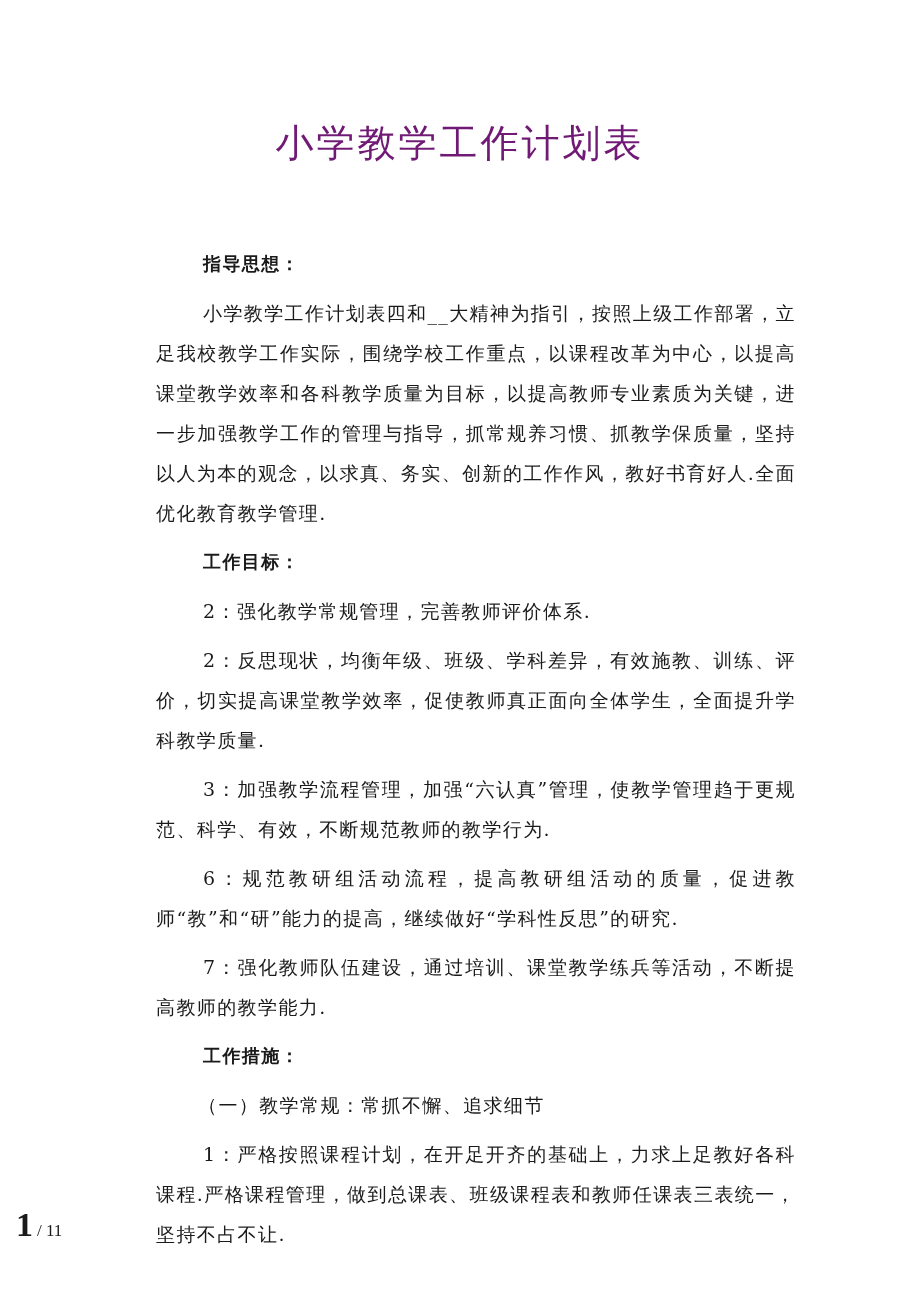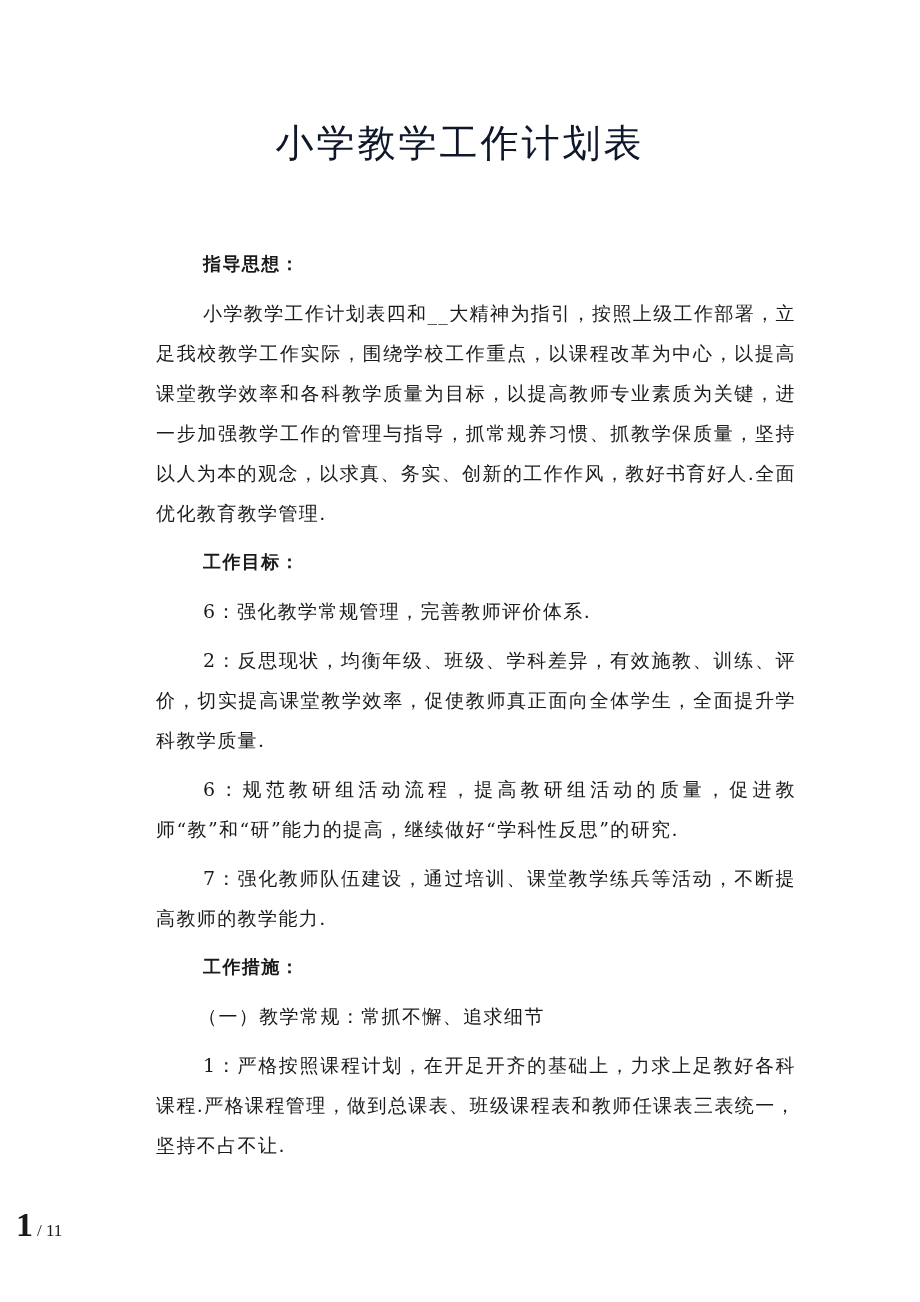--- a/index.html
+++ b/index.html
@@ -21,21 +21,21 @@
     width: 920px;
     height: 1302px;
   }
   .title {
     position: absolute;
     top: 118px;
     left: 0;
     width: 920px;
     text-align: center;
     font-size: 38px;
-    color: #0f172a;
+    color: #701a75;
     letter-spacing: 3px;
     font-family: "DejaVu Sans", "Liberation Sans", sans-serif;
     font-weight: normal;
   }
   .body {
     position: absolute;
     left: 156px;
     top: 244px;
     width: 640px;
     font-size: 19px;
@@ -76,22 +76,23 @@
 <body>
 
 <div class="page">
   <div class="title">小学教学工作计划表</div>
 
   <div class="body">
     <p class="heading">指导思想：</p>
     <p>小学教学工作计划表四和__大精神为指引，按照上级工作部署，立足我校教学工作实际，围绕学校工作重点，以课程改革为中心，以提高课堂教学效率和各科教学质量为目标，以提高教师专业素质为关键，进一步加强教学工作的管理与指导，抓常规养习惯、抓教学保质量，坚持以人为本的观念，以求真、务实、创新的工作作风，教好书育好人.全面优化教育教学管理.</p>
 
     <p class="heading">工作目标：</p>
-    <p>6：强化教学常规管理，完善教师评价体系.</p>
+    <p>2：强化教学常规管理，完善教师评价体系.</p>
     <p>2：反思现状，均衡年级、班级、学科差异，有效施教、训练、评价，切实提高课堂教学效率，促使教师真正面向全体学生，全面提升学科教学质量.</p>
+    <p>3：加强教学流程管理，加强“六认真”管理，使教学管理趋于更规范、科学、有效，不断规范教师的教学行为.</p>
     <p>6：规范教研组活动流程，提高教研组活动的质量，促进教师“教”和“研”能力的提高，继续做好“学科性反思”的研究.</p>
     <p>7：强化教师队伍建设，通过培训、课堂教学练兵等活动，不断提高教师的教学能力.</p>
 
     <p class="heading">工作措施：</p>
     <p class="sub">（一）教学常规：常抓不懈、追求细节</p>
     <p>1：严格按照课程计划，在开足开齐的基础上，力求上足教好各科课程.严格课程管理，做到总课表、班级课程表和教师任课表三表统一，坚持不占不让.</p>
   </div>
 
   <div class="footer">
     <span class="cur">1</span><span class="tot">/ 11</span>

